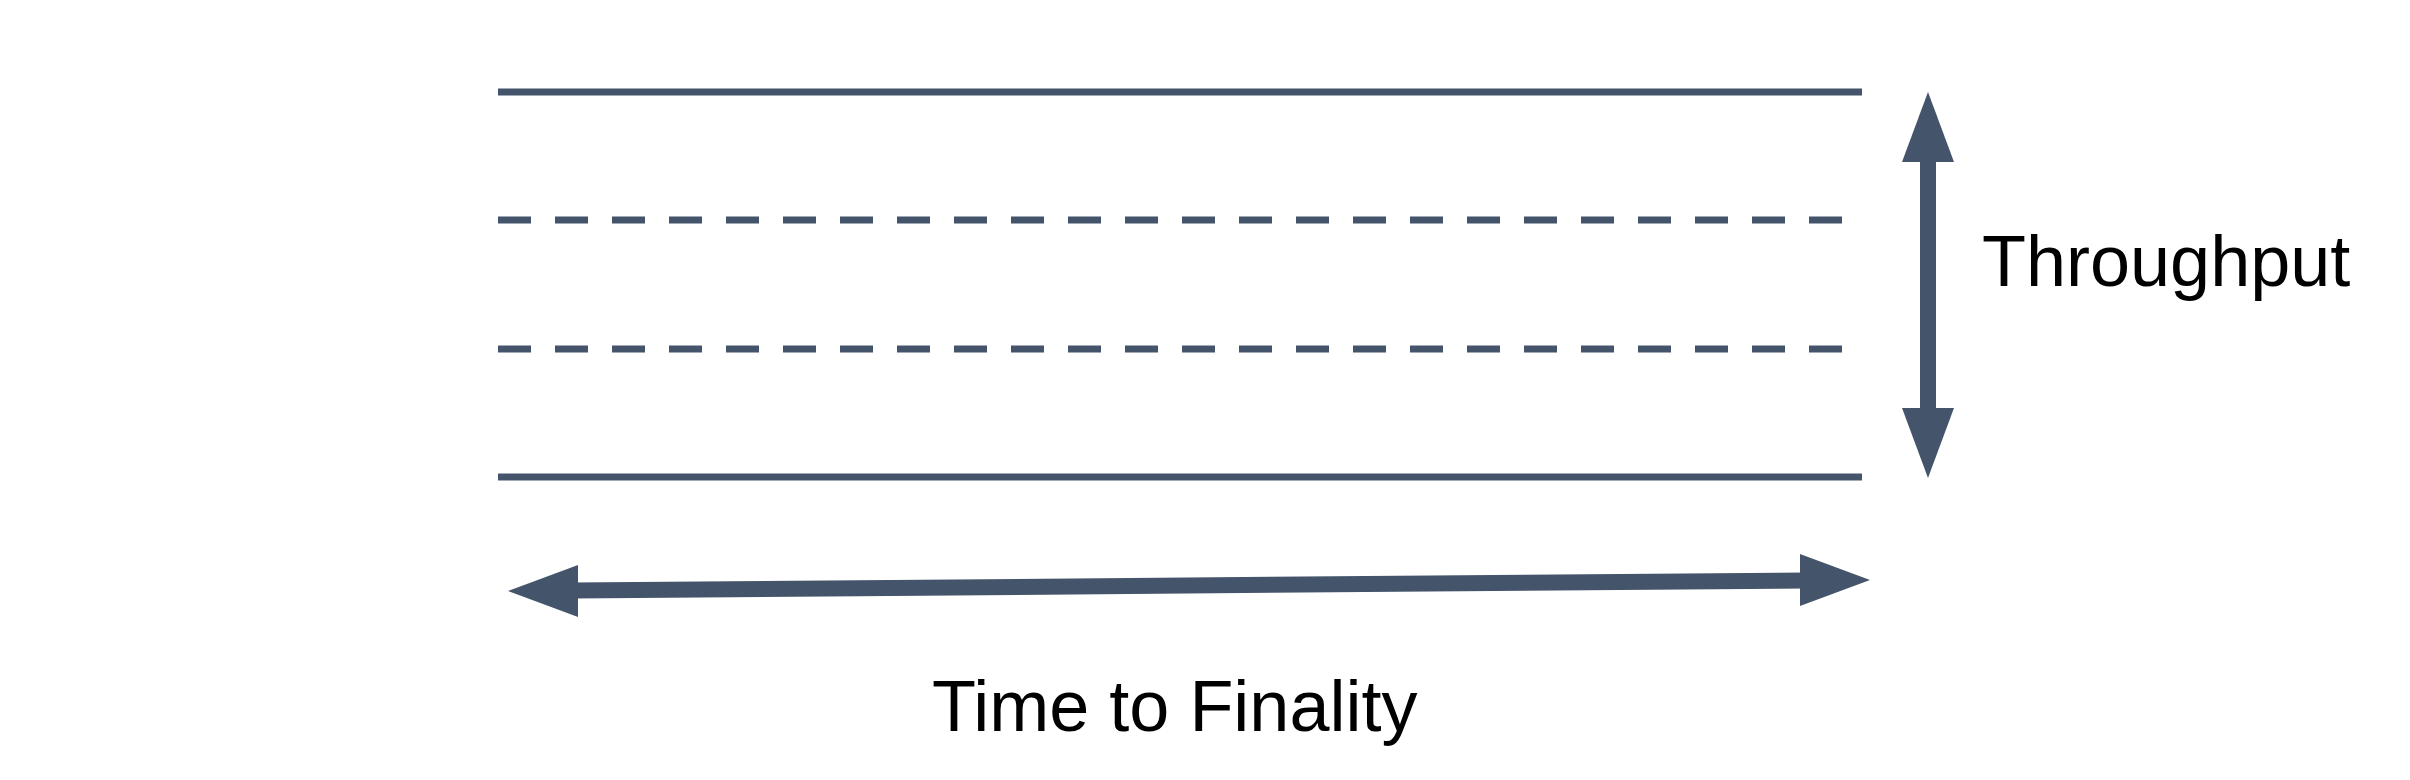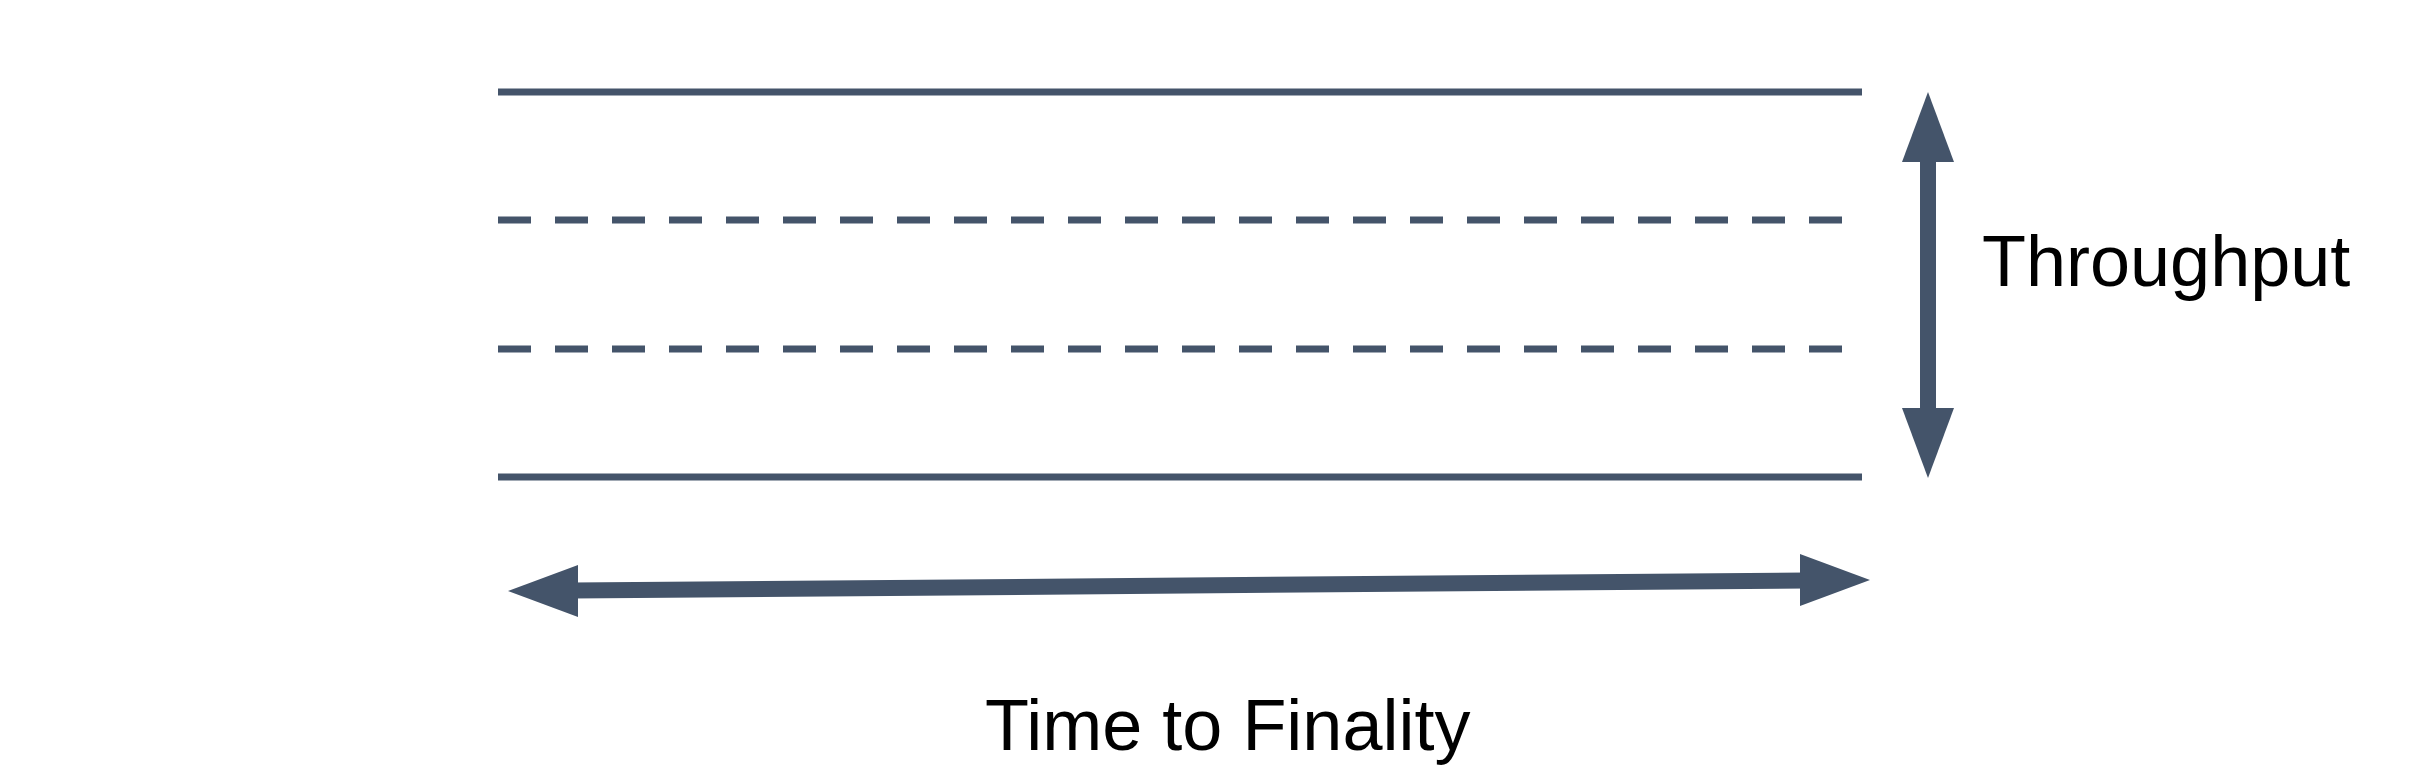--- a/index.html
+++ b/index.html
@@ -46,23 +46,22 @@
     color: var(--color-text, #000000);
     font-size: 72px;
     line-height: 1.2;
     white-space: nowrap;
   }
   .label-throughput {
     left: 1982px;
     top: 218px;
   }
   .label-ttf {
-    left: 985px;
+    left: 932px;
     top: 663px;
-    margin-top: 19px;
   }
 </style>
 </head>
 <body>
 
 <div class="stage">
 
   <svg class="diagram-svg" viewBox="0 0 2410 780" xmlns="http://www.w3.org/2000/svg">
 
     <line class="band-line" x1="498" y1="92" x2="1862" y2="92"></line>

